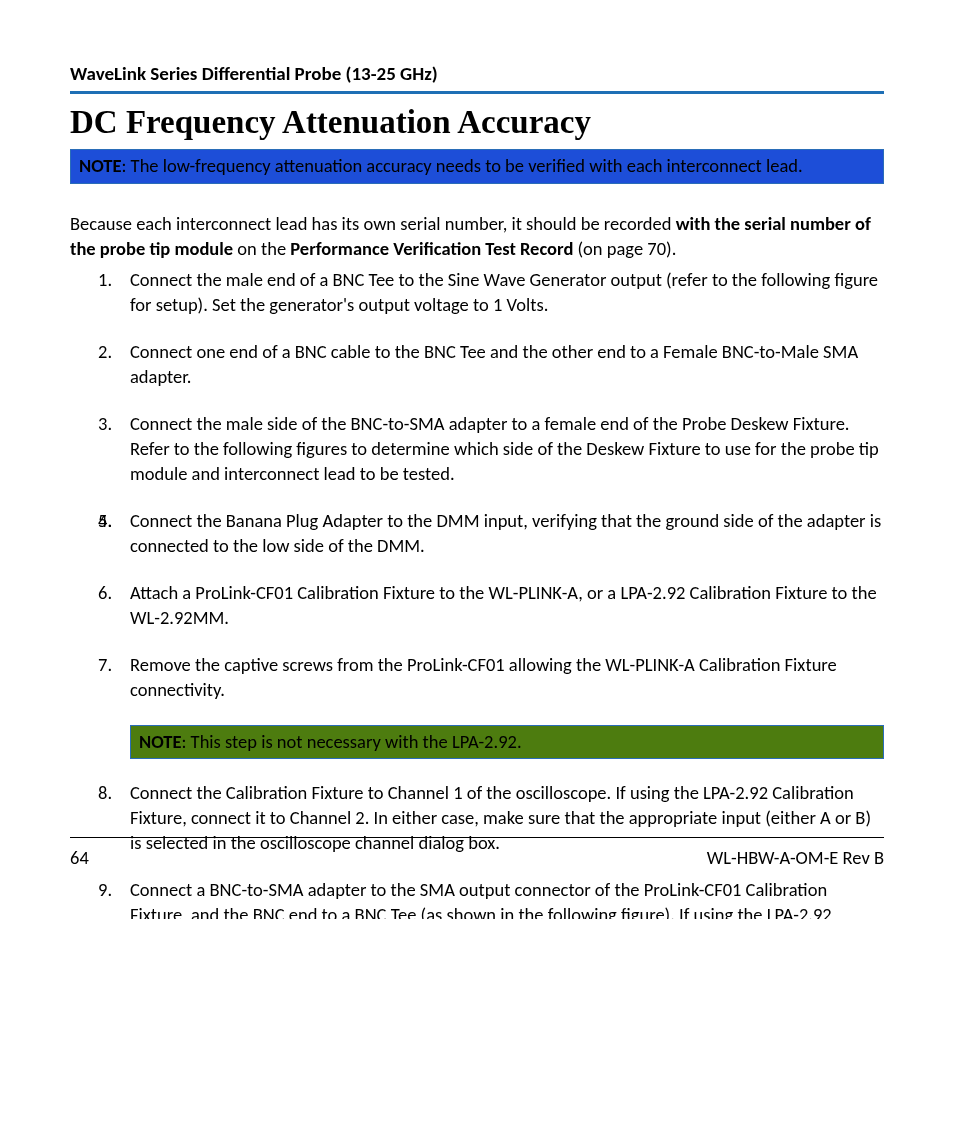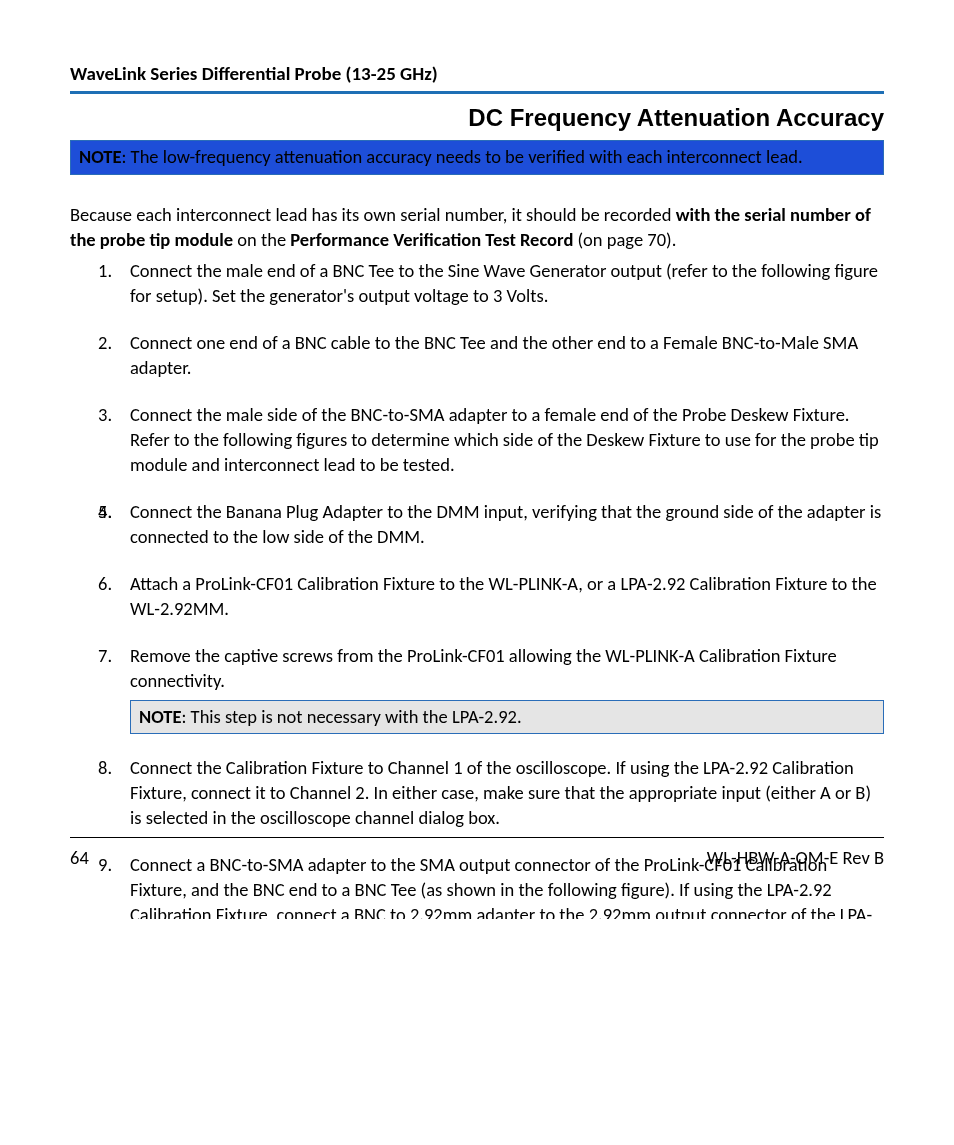--- a/index.html
+++ b/index.html
@@ -17,25 +17,24 @@
     position: relative;
   }
   .running-header {
     font-weight: 700;
     font-size: 19px;
     padding-bottom: 6px;
     border-bottom: 3px solid #1e6fb5;
     margin-bottom: 10px;
   }
   .section-title {
-    font-family: Liberation Sans, sans-serif;
+    font-family: Liberation Serif, serif;
     font-weight: 700;
-    font-size: 24px;
+    font-size: 33px;
     margin: 8px 0 8px 0;
-    text-align: right;
   }
   .note-box {
     background: #1d4ed8;
     border: 1px solid #2a6db8;
     padding: 4px 8px;
     font-size: 18.5px;
     line-height: 1.35;
     margin-bottom: 28px;
   }
   .note-box .note-label { font-weight: 700; }
@@ -57,26 +56,26 @@
     line-height: 1.35;
     margin-bottom: 22px;
   }
   ol.steps > li .num {
     position: absolute;
     left: 0;
     top: 0;
     font-weight: 400;
   }
   .inner-note {
-    background: #e5e5e5;
+    background: #4d7c0f;
     border: 1px solid #2a6db8;
     padding: 4px 8px;
     font-size: 18.5px;
     line-height: 1.35;
-    margin-top: 6px;
+    margin-top: 22px;
   }
   .inner-note .note-label { font-weight: 700; }
   .footer {
     position: absolute;
     left: 70px;
     right: 70px;
     bottom: 50px;
     border-top: 1px solid #000;
     padding-top: 8px;
     font-size: 18.5px;
@@ -97,21 +96,21 @@
     <span class="note-label">NOTE</span><span>: The low-frequency attenuation accuracy needs to be verified with each interconnect lead.</span>
   </div>
 
   <div class="intro">
     <span>Because each interconnect lead has its own serial number, it should be recorded </span><span class="b">with the serial number of the probe tip module</span><span> on the </span><span class="b">Performance Verification Test Record</span><span> (on page 70).</span>
   </div>
 
   <ol class="steps">
     <li>
       <span class="num">1.</span>
-      <span> Connect the male end of a BNC Tee to the Sine Wave Generator output (refer to the following figure for setup). Set the generator's output voltage to 3 Volts.</span>
+      <span> Connect the male end of a BNC Tee to the Sine Wave Generator output (refer to the following figure for setup). Set the generator's output voltage to 1 Volts.</span>
     </li>
     <li>
       <span class="num">2.</span>
       <span>Connect one end of a BNC cable to the BNC Tee and the other end to a Female BNC-to-Male SMA adapter.</span>
     </li>
     <li>
       <span class="num">3.</span>
       <span>Connect the male side of the BNC-to-SMA adapter to a female end of the Probe Deskew Fixture. Refer to the following figures to determine which side of the Deskew Fixture to use for the probe tip module and interconnect lead to be tested.</span>
     </li>
     <li>

